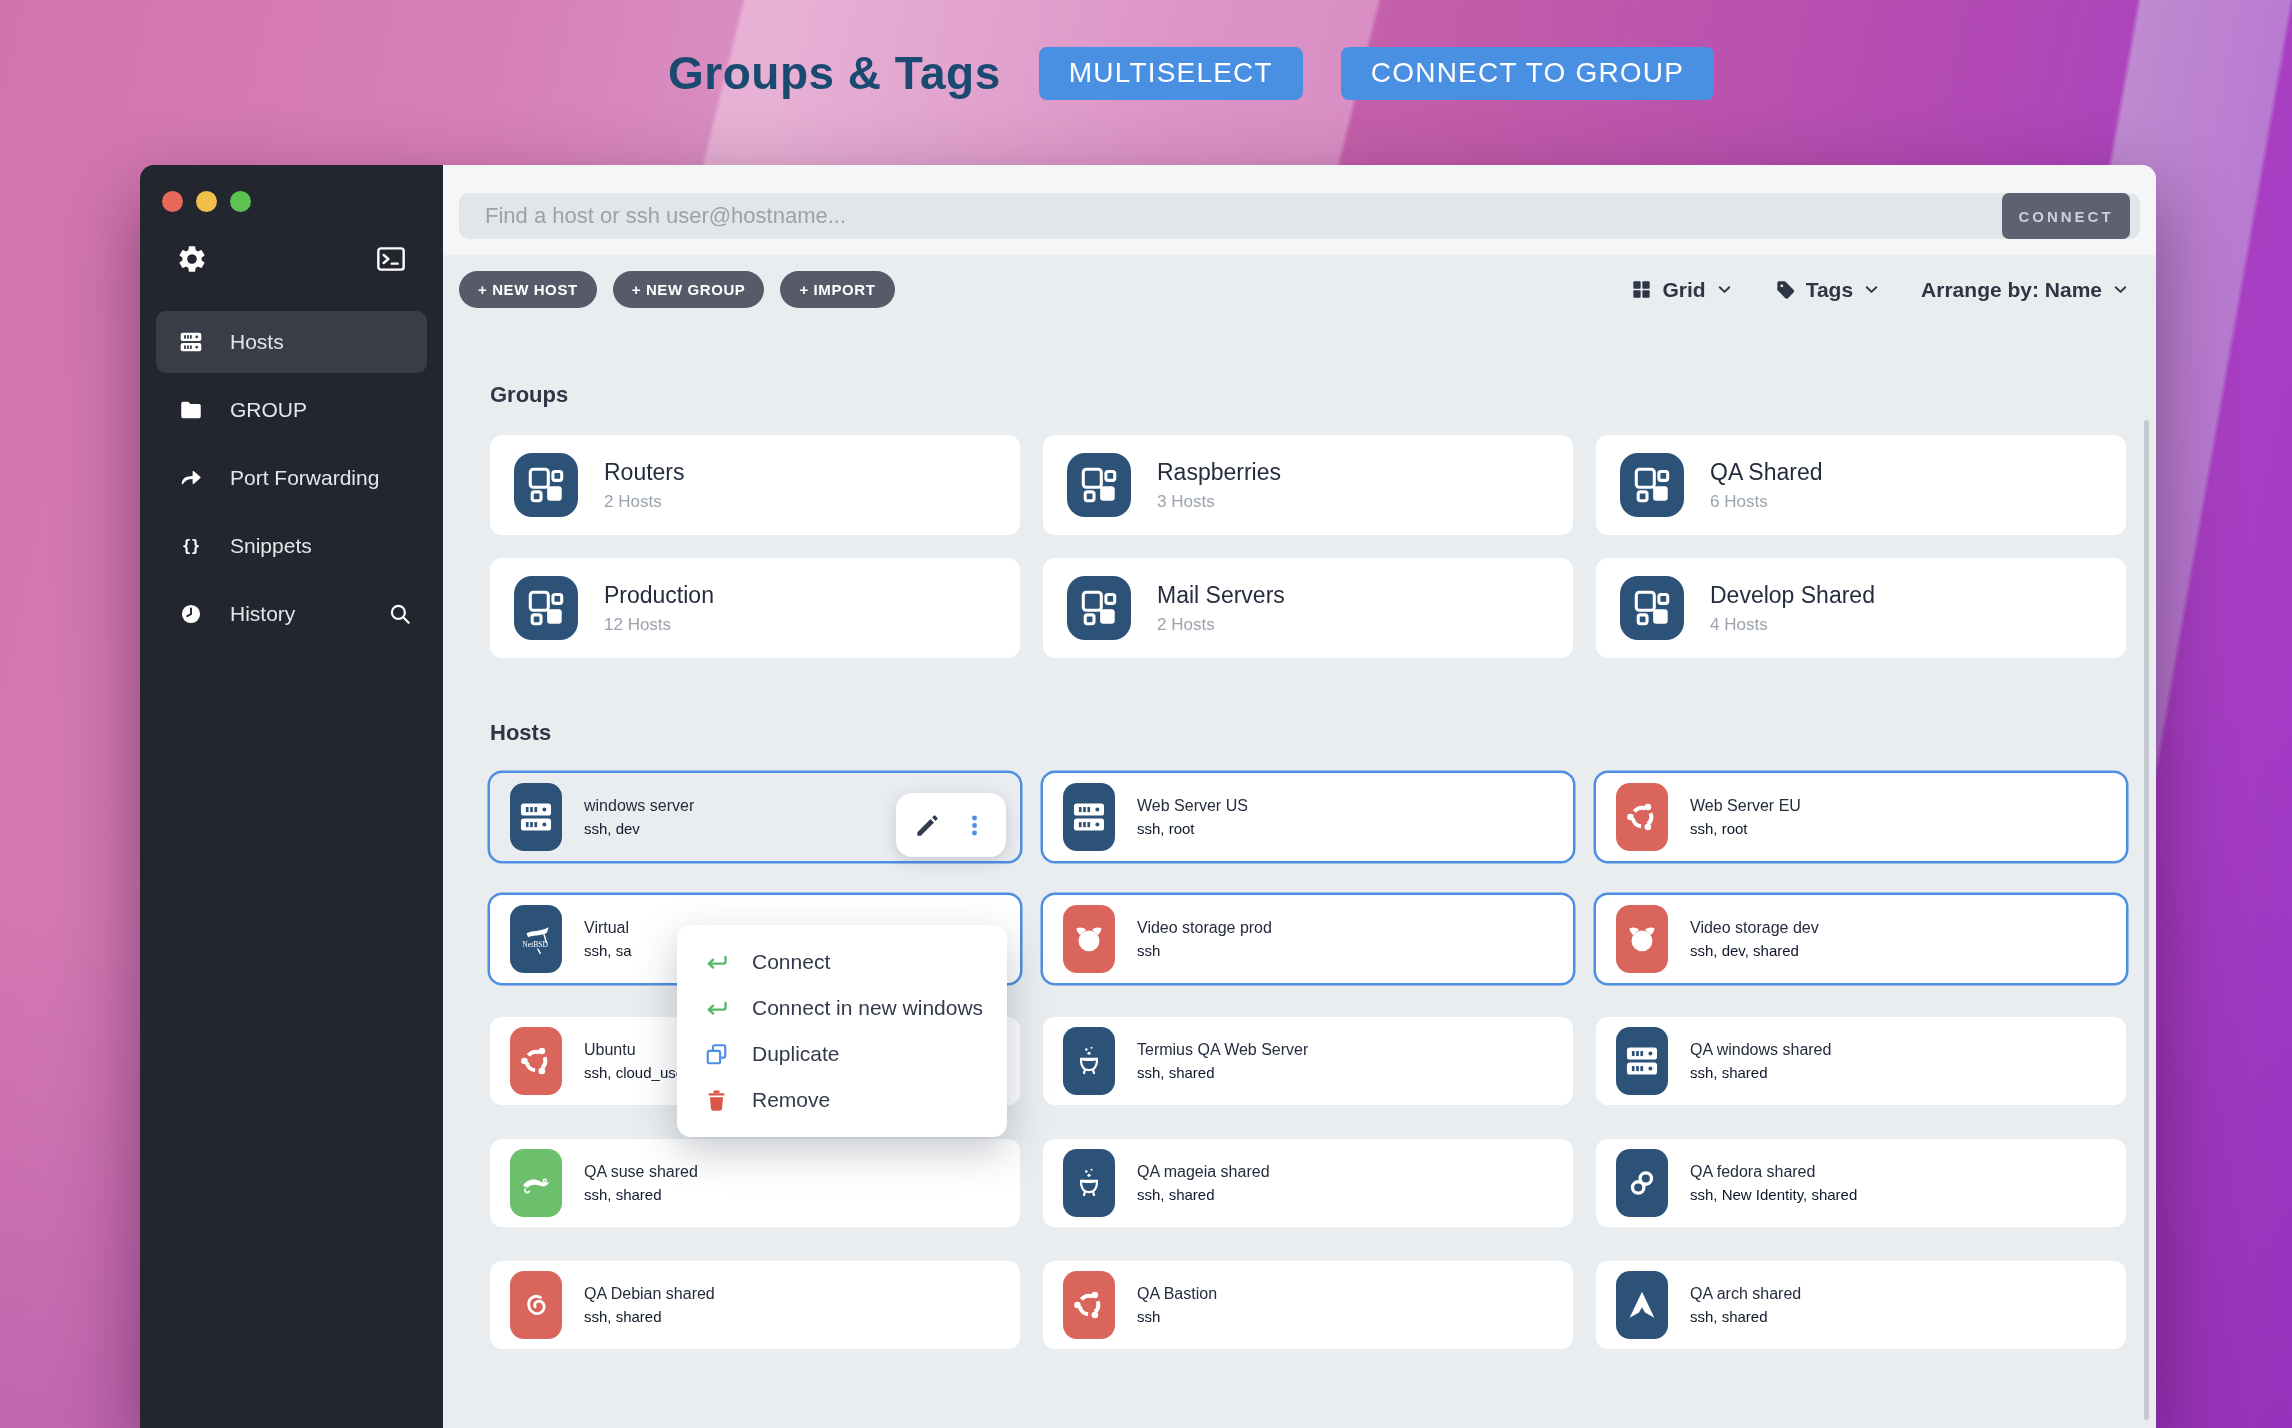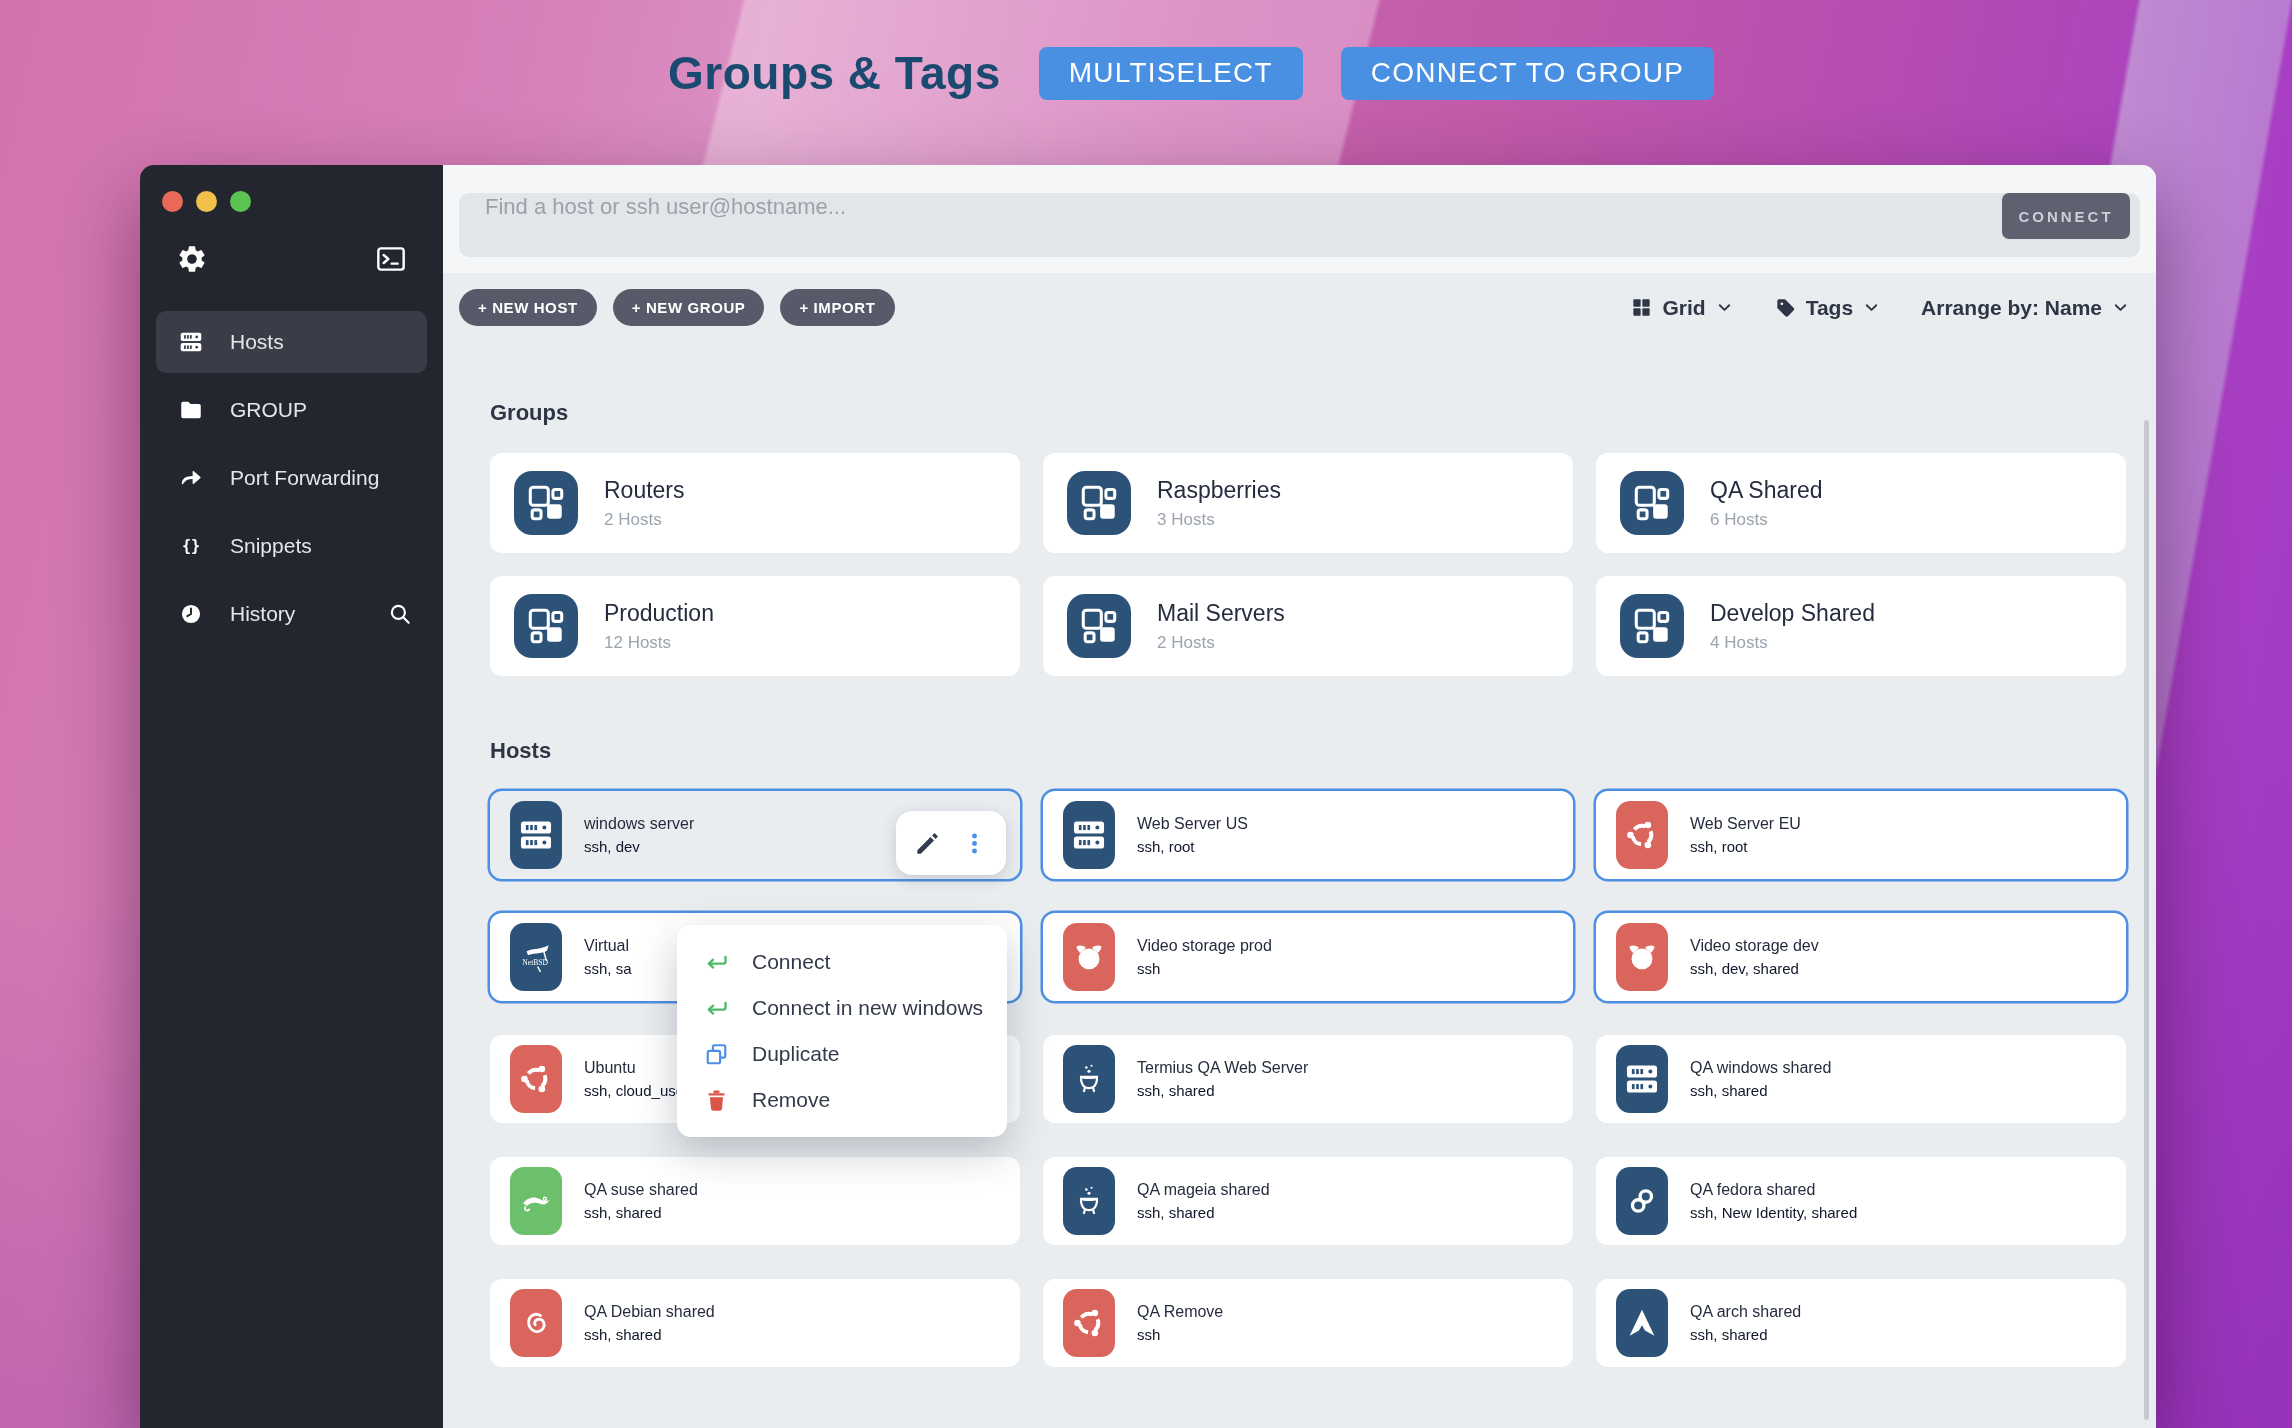--- a/index.html
+++ b/index.html
@@ -39,21 +39,21 @@
   .nav{position:absolute;top:140px;left:0;right:0;}
   .nav-item{height:62px;margin:6px 16px;border-radius:10px;display:flex;align-items:center;padding:0 14px 0 22px;cursor:pointer;}
   .nav-item.active{background:#3a3d47;}
   .nav-icon{width:26px;height:26px;flex:0 0 26px;color:#fff;}
   .nav-label{margin-left:26px;font-size:21px;color:#e4e6ea;}
   .nav-trailing{width:26px;height:26px;margin-left:auto;color:#fff;cursor:pointer;}
   .icn svg,.nav-icon svg,.nav-trailing svg,.ctl-icn svg,.mi-icon svg,.tb-icn svg,.chev svg{width:100%;height:100%;display:block;}
   
   .main{flex:1;background:#e9edf0;border-radius:0 14px 0 0;position:relative;display:flex;flex-direction:column;overflow:hidden;}
   .search-wrap{background:#f5f6f8;padding:28px 16px 16px 16px;border-radius:0 14px 0 0;}
-  .searchbar{height:64px;background:#e2e6e9;border-radius:10px;display:flex;align-items:flex-start;padding:0 10px 0 24px;gap:14px;}
+  .searchbar{height:46px;background:#e2e6e9;border-radius:10px;display:flex;align-items:center;padding:0 10px 0 24px;gap:14px;}
   .searchbar input{flex:1;background:transparent;border:none;outline:none;font-family:inherit;font-size:22px;color:#39404e;}
   .searchbar input::placeholder{color:#9aa2ac;}
   .connect-btn{width:128px;height:46px;flex:0 0 128px;border:none;border-radius:7px;background:#5d6170;
     color:#ccd0d8;font-family:inherit;font-size:15px;font-weight:700;letter-spacing:3px;cursor:pointer;}
   .toolbar{display:flex;align-items:center;padding:16px 26px 4px 16px;gap:16px;}
   .pill{height:37px;border:none;border-radius:19px;background:#575b69;color:#fff;font-family:inherit;
     font-size:15px;font-weight:700;letter-spacing:.6px;padding:0 19px;cursor:pointer;}
   .tb-right{margin-left:auto;display:flex;align-items:flex-start;gap:40px;color:#2e3545;font-weight:700;font-size:21px;}
   .tb-ctl{display:flex;align-items:center;gap:9px;cursor:pointer;}
   .tb-icn{width:23px;height:23px;color:#2e3545;}
@@ -597,21 +597,21 @@
               <svg viewBox="0 0 24 24">
                 <circle cx="12" cy="12" r="5.9" fill="none" stroke="#fff" stroke-width="2.5" stroke-dasharray="7.7 4.6" stroke-dashoffset="2.5"></circle>
                 <g fill="#fff">
                   <circle cx="4.7" cy="12" r="2.1"></circle>
                   <circle cx="15.7" cy="5.7" r="2.1"></circle>
                   <circle cx="15.7" cy="18.3" r="2.1"></circle>
                 </g>
               </svg>
             </span>
     <span class="card-text">
-      <div class="card-name">QA Remove</div>
+      <div class="card-name">QA Bastion</div>
       <div class="card-meta">ssh</div>
     </span>
 
   </div>
           <div class="card h-card">
     <span class="h-icon" style="background: rgb(45, 82, 119);">
               <svg viewBox="0 0 24 24" fill="#fff">
                 <path d="M12 3.6L19.8 20l-5.9-3.2L12 13.4l-1.9 3.4L4.2 20z"></path>
               </svg>
             </span>

